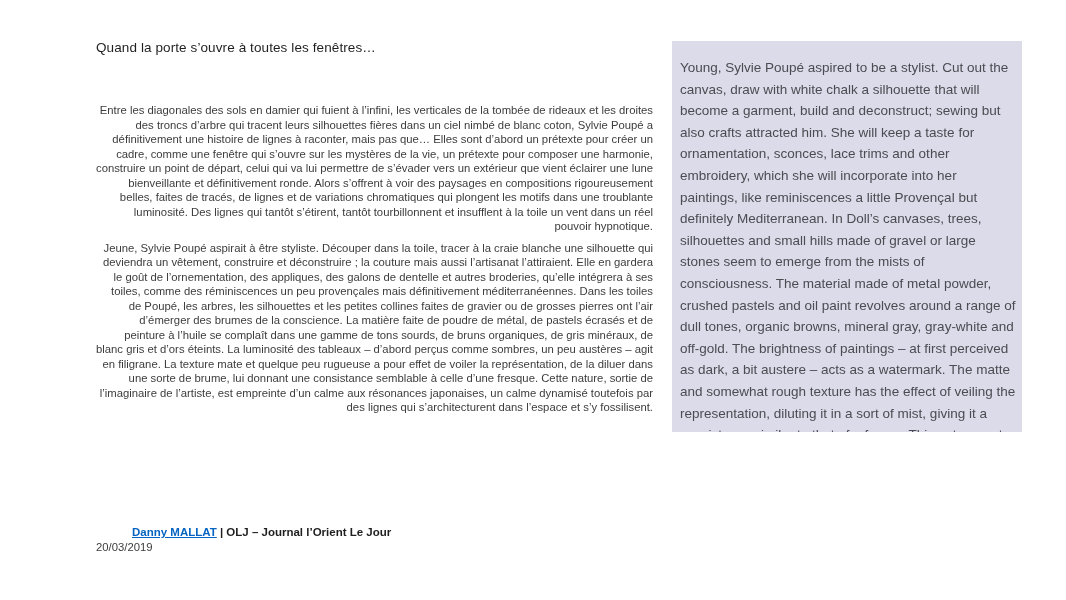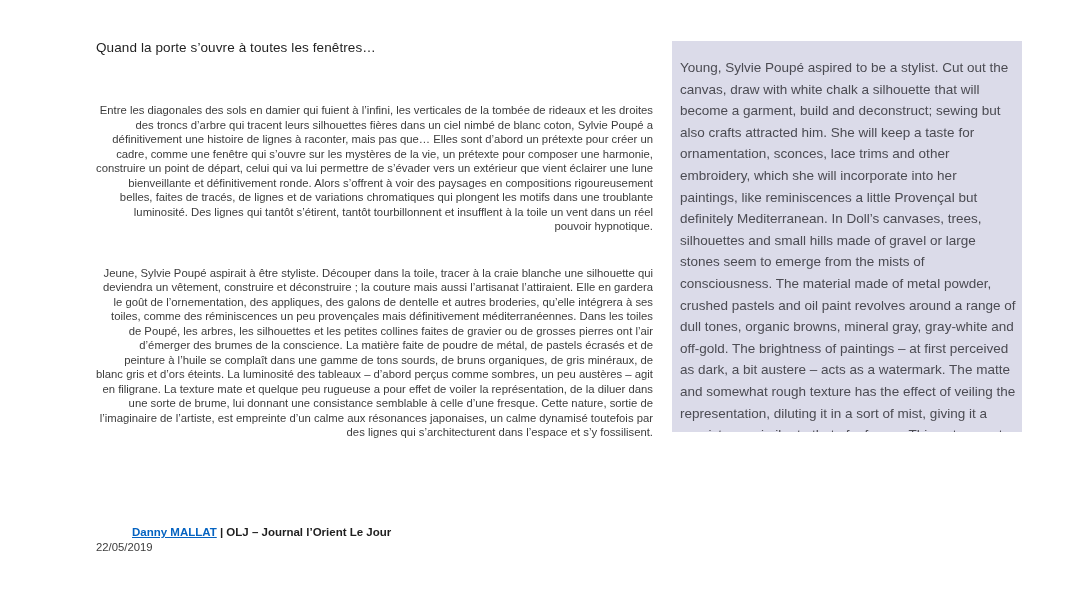--- a/index.html
+++ b/index.html
@@ -23,21 +23,21 @@
 
   .fr-body {
     position: absolute;
     left: 96px; top: 103px;
     width: 557px;
     font-size: 11.3px;
     line-height: 14.5px;
     color: #3c3c3c;
     text-align: right;
   }
-  .fr-body p + p { margin-top: 32px; }
+  .fr-body p + p { margin-top: 7px; }
 
   .byline {
     position: absolute;
     left: 96px; top: 526px;
     font-size: 11.5px;
     color: #1f1f1f;
     white-space: nowrap;
     padding-left: 36px;
   }
   .byline .author-link {
@@ -88,18 +88,18 @@
 
 <div class="fr-body">
   <p>Entre les diagonales des sols en damier qui fuient à l’infini, les verticales de la tombée de rideaux et les droites des troncs d’arbre qui tracent leurs silhouettes fières dans un ciel nimbé de blanc coton, Sylvie Poupé a définitivement une histoire de lignes à raconter, mais pas que… Elles sont d’abord un prétexte pour créer un cadre, comme une fenêtre qui s’ouvre sur les mystères de la vie, un prétexte pour composer une harmonie, construire un point de départ, celui qui va lui permettre de s’évader vers un extérieur que vient éclairer une lune bienveillante et définitivement ronde. Alors s’offrent à voir des paysages en compositions rigoureusement belles, faites de tracés, de lignes et de variations chromatiques qui plongent les motifs dans une troublante luminosité. Des lignes qui tantôt s’étirent, tantôt tourbillonnent et insufflent à la toile un vent dans un réel pouvoir hypnotique.</p>
   <p>Jeune, Sylvie Poupé aspirait à être styliste. Découper dans la toile, tracer à la craie blanche une silhouette qui deviendra un vêtement, construire et déconstruire ; la couture mais aussi l’artisanat l’attiraient. Elle en gardera le goût de l’ornementation, des appliques, des galons de dentelle et autres broderies, qu’elle intégrera à ses toiles, comme des réminiscences un peu provençales mais définitivement méditerranéennes. Dans les toiles de Poupé, les arbres, les silhouettes et les petites collines faites de gravier ou de grosses pierres ont l’air d’émerger des brumes de la conscience. La matière faite de poudre de métal, de pastels écrasés et de peinture à l’huile se complaît dans une gamme de tons sourds, de bruns organiques, de gris minéraux, de blanc gris et d’ors éteints. La luminosité des tableaux – d’abord perçus comme sombres, un peu austères – agit en filigrane. La texture mate et quelque peu rugueuse a pour effet de voiler la représentation, de la diluer dans une sorte de brume, lui donnant une consistance semblable à celle d’une fresque. Cette nature, sortie de l’imaginaire de l’artiste, est empreinte d’un calme aux résonances japonaises, un calme dynamisé toutefois par des lignes qui s’architecturent dans l’espace et s’y fossilisent.</p>
 </div>
 
 <div class="byline">
   <a class="author-link">Danny MALLAT</a><span class="pub"> | OLJ – Journal l’Orient Le Jour</span>
 </div>
 
-<div class="dateline">22/05/2019</div>
+<div class="dateline">20/03/2019</div>
 
 <div class="en-panel">
   <div class="clipped-line">p y p, p,</div>
   <p class="en-text">Young, Sylvie Poupé aspired to be a stylist. Cut out the canvas, draw with white chalk a silhouette that will become a garment, build and deconstruct; sewing but also crafts attracted him. She will keep a taste for ornamentation, sconces, lace trims and other embroidery, which she will incorporate into her paintings, like reminiscences a little Provençal but definitely Mediterranean. In Doll’s canvases, trees, silhouettes and small hills made of gravel or large stones seem to emerge from the mists of consciousness. The material made of metal powder, crushed pastels and oil paint revolves around a range of dull tones, organic browns, mineral gray, gray-white and off-gold. The brightness of paintings – at first perceived as dark, a bit austere – acts as a watermark. The matte and somewhat rough texture has the effect of veiling the representation, diluting it in a sort of mist, giving it a consistency similar to that of a fresco. This nature, out of the imagination of the artist, is imbued with a calm Japanese resonances, a calm energized however by lines that .are architected in space and are fossilized</p>
 </div>
 
 </body></html>

